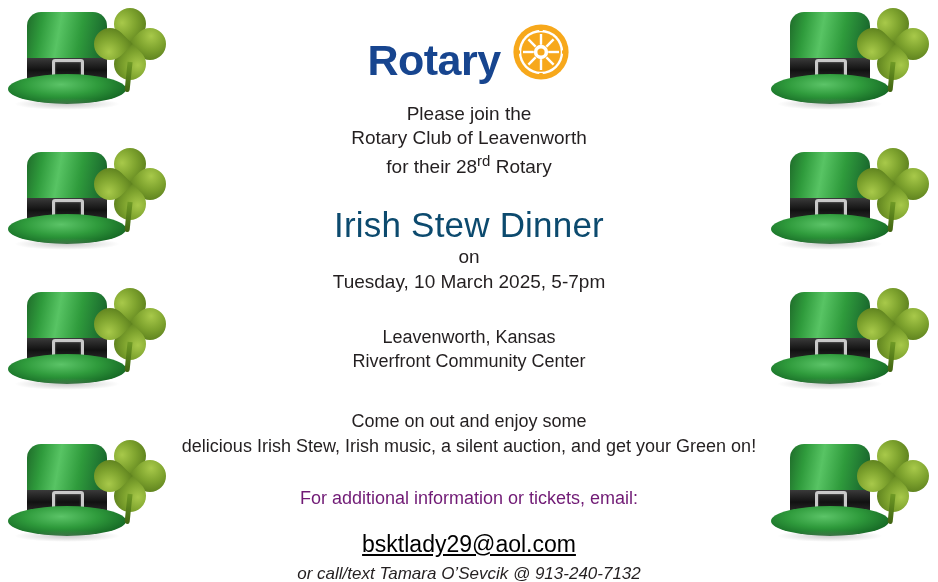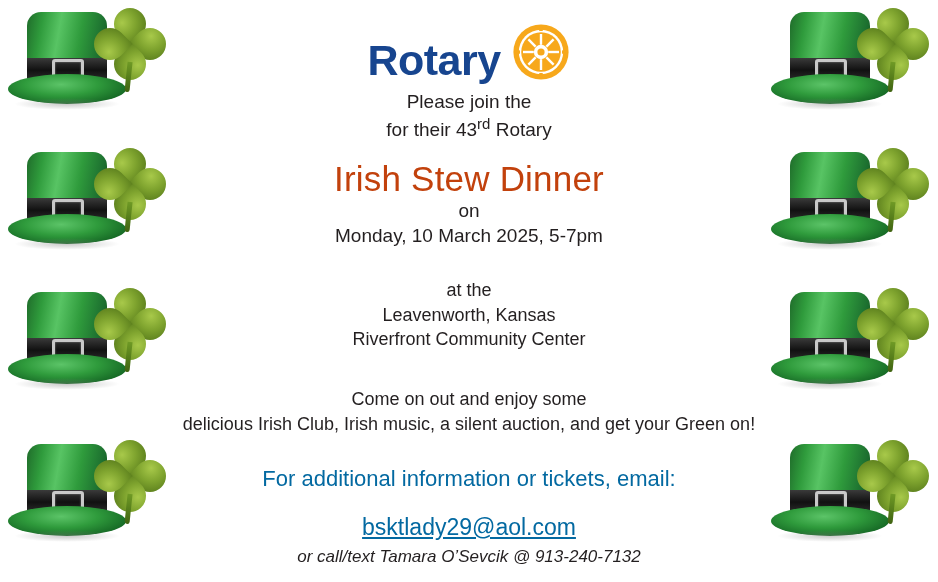--- a/index.html
+++ b/index.html
@@ -148,34 +148,34 @@
     color: #17458f;
     letter-spacing: -0.5px;
     line-height: 1;
   }
   .rotary-mark {
     width: 60px;
     height: 60px;
   }
 
   .join-block {
-    margin-top: 8px;
+    margin-top: 20px;
     font-size: 19px;
     color: #231f20;
     line-height: 1.28;
   }
   .join-block sup {
     font-size: 15px;
     vertical-align: super;
   }
 
   .event-title {
-    margin-top: 16px;
+    margin-top: 26px;
     font-size: 35px;
-    color: #c2410c;
+    color: #0c4a6e;
     letter-spacing: 0.2px;
   }
 
   .when-block {
     font-size: 19px;
     color: #231f20;
     line-height: 1.3;
   }
 
   .where-block {
@@ -187,29 +187,29 @@
 
   .invite-block {
     margin-top: 36px;
     font-size: 18px;
     color: #231f20;
     line-height: 1.35;
   }
 
   .info-line {
     margin-top: 30px;
-    font-size: 22px;
-    color: #0369a1;
+    font-size: 18px;
+    color: #701a75;
   }
 
   .email-link {
     display: inline-block;
     margin-top: 22px;
     font-size: 23px;
-    color: #0369a1;
+    color: #000000;
     text-decoration: underline;
   }
 
   .phone-line {
     margin-top: 6px;
     font-size: 17px;
     font-style: italic;
     color: #231f20;
   }
 </style>
@@ -376,41 +376,41 @@
           <rect x="47" y="6" width="6" height="9" rx="1"></rect>
           <rect x="47" y="85" width="6" height="9" rx="1"></rect>
           <rect x="6" y="47" width="9" height="6" rx="1"></rect>
           <rect x="85" y="47" width="9" height="6" rx="1"></rect>
         </g>
       </svg>
     </div>
 
     <div class="join-block">
       <div>Please join the</div>
+      <div>Rotary Club of Leavenworth</div>
       <div>
-        <span>for their 43</span><sup>rd</sup><span> Rotary</span>
+        <span>for their 28</span><sup>rd</sup><span> Rotary</span>
       </div>
     </div>
 
     <div class="event-title">Irish Stew Dinner</div>
 
     <div class="when-block">
       <div>on</div>
-      <div>Monday, 10 March 2025, 5-7pm</div>
+      <div>Tuesday, 10 March 2025, 5-7pm</div>
     </div>
 
     <div class="where-block">
-      <div>at the</div>
       <div>Leavenworth, Kansas</div>
       <div>Riverfront Community Center</div>
     </div>
 
     <div class="invite-block">
       <div>Come on out and enjoy some</div>
-      <div>delicious Irish Club, Irish music, a silent auction, and get your Green on!</div>
+      <div>delicious Irish Stew, Irish music, a silent auction, and get your Green on!</div>
     </div>
 
     <div class="info-line">For additional information or tickets, email:</div>
 
     <a class="email-link" href="#">bsktlady29@aol.com</a>
 
     <div class="phone-line">or call/text Tamara O’Sevcik @ 913-240-7132</div>
 
   </div>
 </div>

